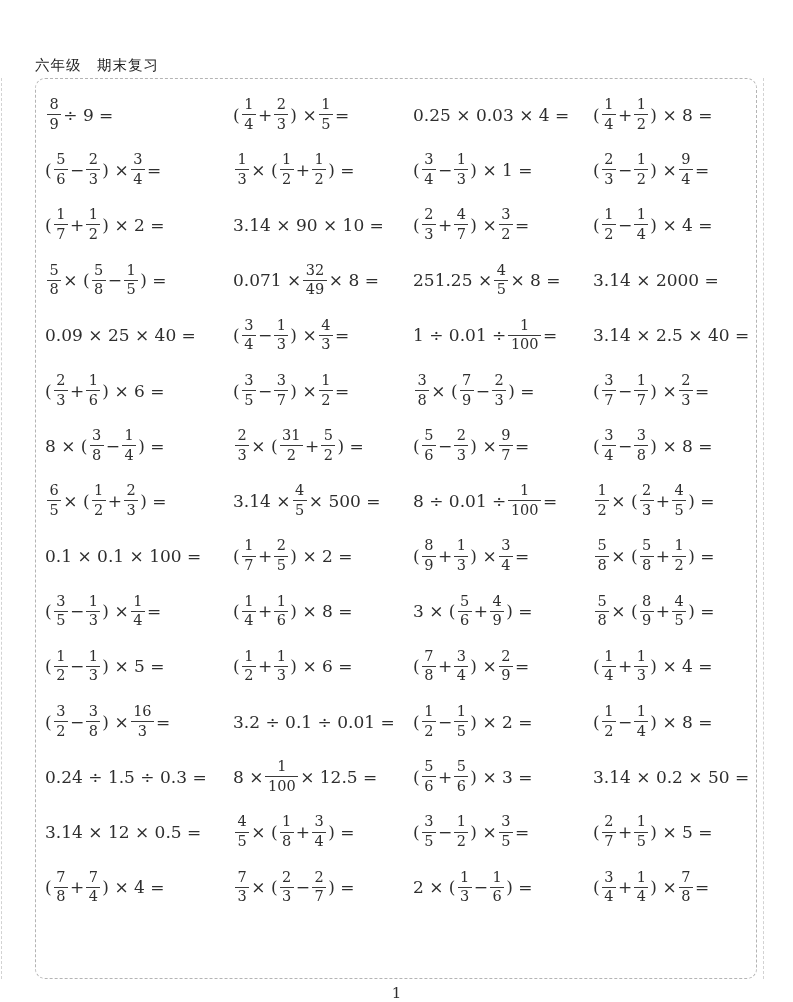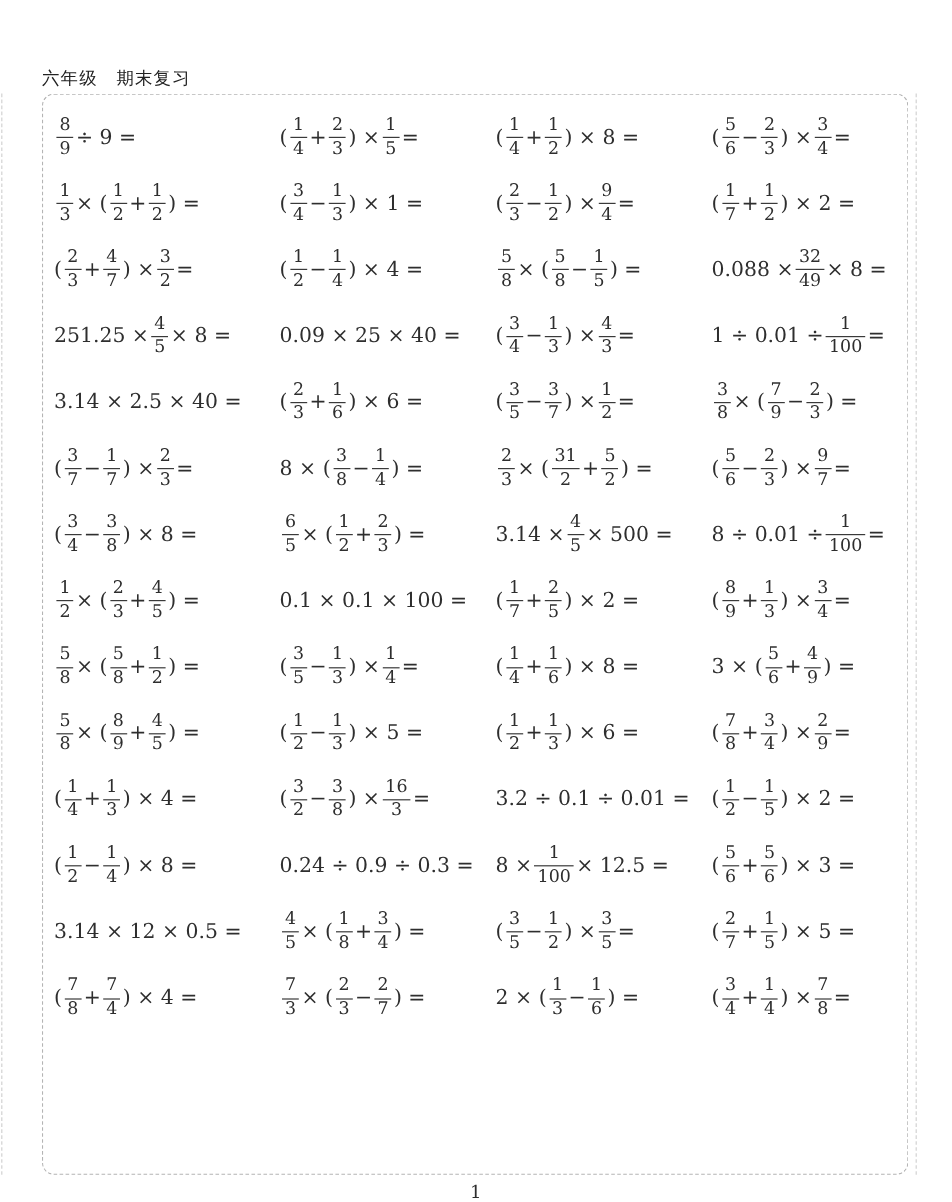--- a/index.html
+++ b/index.html
@@ -109,20 +109,23 @@
             <span class="den">3</span>
           </span>
           <span class="mtext">) × </span>
           <span class="frac">
             <span class="num">1</span>
             <span class="den">5</span>
           </span>
           <span class="mtext"> =</span>
         </div>
         <div class="cell">
+          <span class="mtext">0.25 × 0.03 × 4 =</span>
+        </div>
+        <div class="cell">
           <span class="mtext">(</span>
           <span class="frac">
             <span class="num">1</span>
             <span class="den">4</span>
           </span>
           <span class="mtext"> + </span>
           <span class="frac">
             <span class="num">1</span>
             <span class="den">2</span>
           </span>
@@ -199,20 +202,23 @@
           <span class="frac">
             <span class="num">1</span>
             <span class="den">7</span>
           </span>
           <span class="mtext"> + </span>
           <span class="frac">
             <span class="num">1</span>
             <span class="den">2</span>
           </span>
           <span class="mtext">) × 2 =</span>
+        </div>
+        <div class="cell">
+          <span class="mtext">3.14 × 90 × 10 =</span>
         </div>
         <div class="cell">
           <span class="mtext">(</span>
           <span class="frac">
             <span class="num">2</span>
             <span class="den">3</span>
           </span>
           <span class="mtext"> + </span>
           <span class="frac">
             <span class="num">4</span>
@@ -249,36 +255,39 @@
             <span class="den">8</span>
           </span>
           <span class="mtext"> − </span>
           <span class="frac">
             <span class="num">1</span>
             <span class="den">5</span>
           </span>
           <span class="mtext">) =</span>
         </div>
         <div class="cell">
-          <span class="mtext">0.088 × </span>
+          <span class="mtext">0.071 × </span>
           <span class="frac">
             <span class="num">32</span>
             <span class="den">49</span>
           </span>
           <span class="mtext"> × 8 =</span>
         </div>
         <div class="cell">
           <span class="mtext">251.25 × </span>
           <span class="frac">
             <span class="num">4</span>
             <span class="den">5</span>
           </span>
           <span class="mtext"> × 8 =</span>
         </div>
         <div class="cell">
+          <span class="mtext">3.14 × 2000 =</span>
+        </div>
+        <div class="cell">
           <span class="mtext">0.09 × 25 × 40 =</span>
         </div>
         <div class="cell">
           <span class="mtext">(</span>
           <span class="frac">
             <span class="num">3</span>
             <span class="den">4</span>
           </span>
           <span class="mtext"> − </span>
           <span class="frac">
@@ -690,21 +699,21 @@
             <span class="den">2</span>
           </span>
           <span class="mtext"> − </span>
           <span class="frac">
             <span class="num">1</span>
             <span class="den">4</span>
           </span>
           <span class="mtext">) × 8 =</span>
         </div>
         <div class="cell">
-          <span class="mtext">0.24 ÷ 0.9 ÷ 0.3 =</span>
+          <span class="mtext">0.24 ÷ 1.5 ÷ 0.3 =</span>
         </div>
         <div class="cell">
           <span class="mtext">8 × </span>
           <span class="frac">
             <span class="num">1</span>
             <span class="den">100</span>
           </span>
           <span class="mtext"> × 12.5 =</span>
         </div>
         <div class="cell">
@@ -712,20 +721,23 @@
           <span class="frac">
             <span class="num">5</span>
             <span class="den">6</span>
           </span>
           <span class="mtext"> + </span>
           <span class="frac">
             <span class="num">5</span>
             <span class="den">6</span>
           </span>
           <span class="mtext">) × 3 =</span>
+        </div>
+        <div class="cell">
+          <span class="mtext">3.14 × 0.2 × 50 =</span>
         </div>
         <div class="cell">
           <span class="mtext">3.14 × 12 × 0.5 =</span>
         </div>
         <div class="cell">
           <span class="frac">
             <span class="num">4</span>
             <span class="den">5</span>
           </span>
           <span class="mtext"> × (</span>

